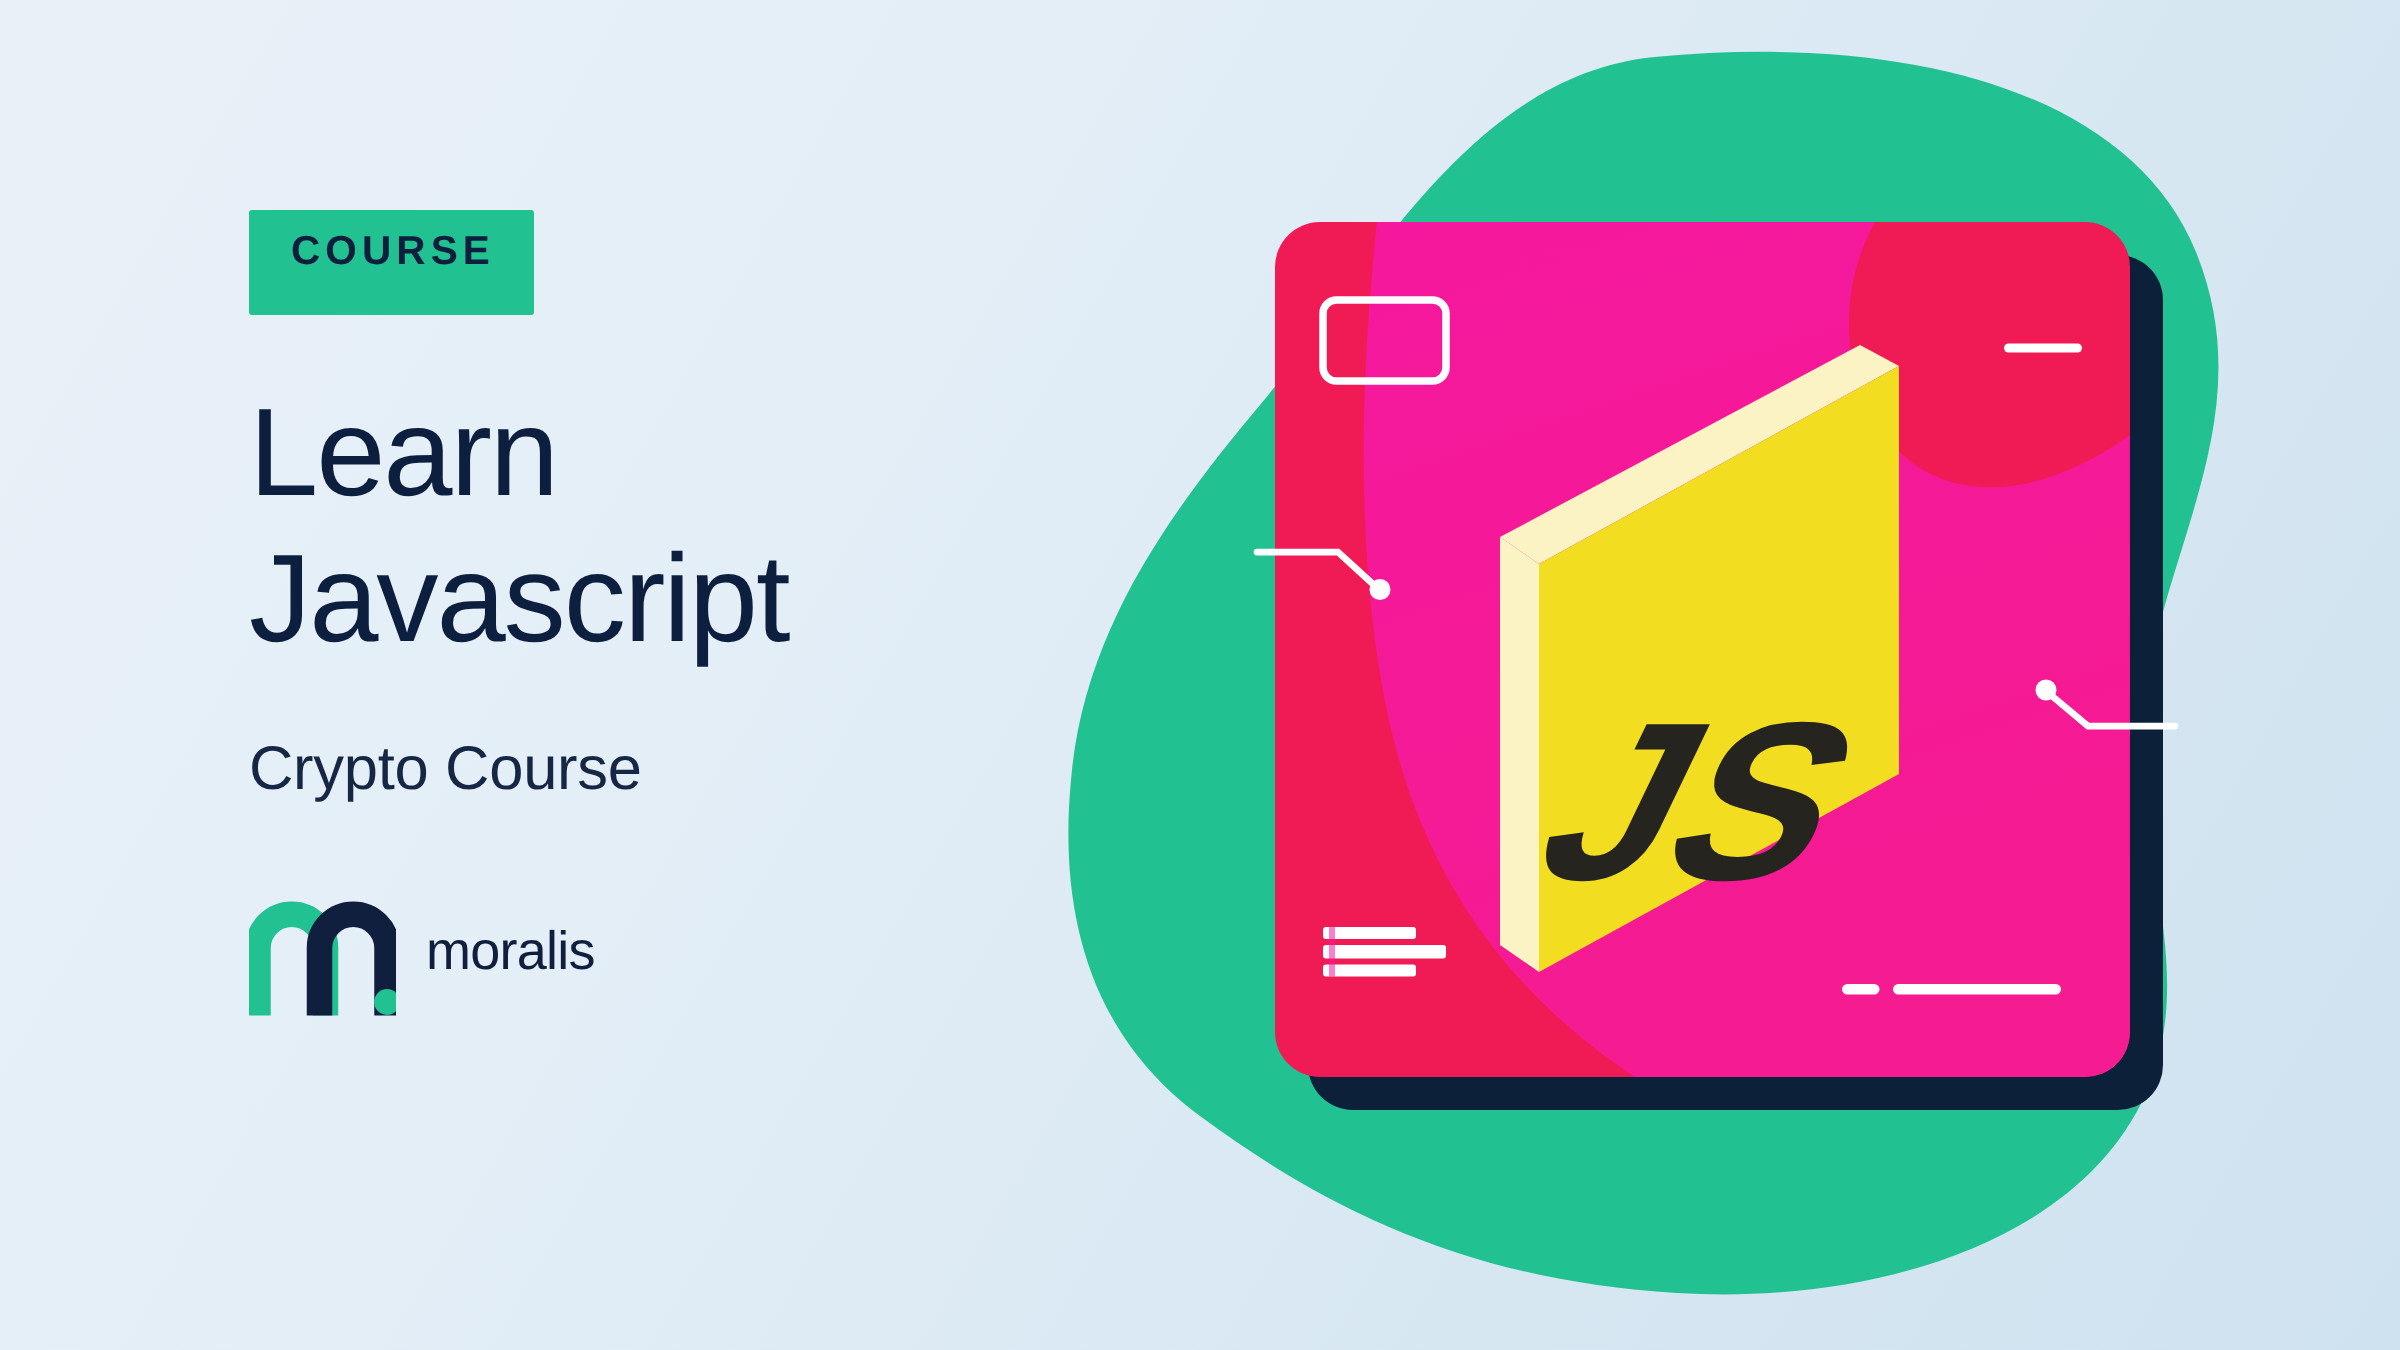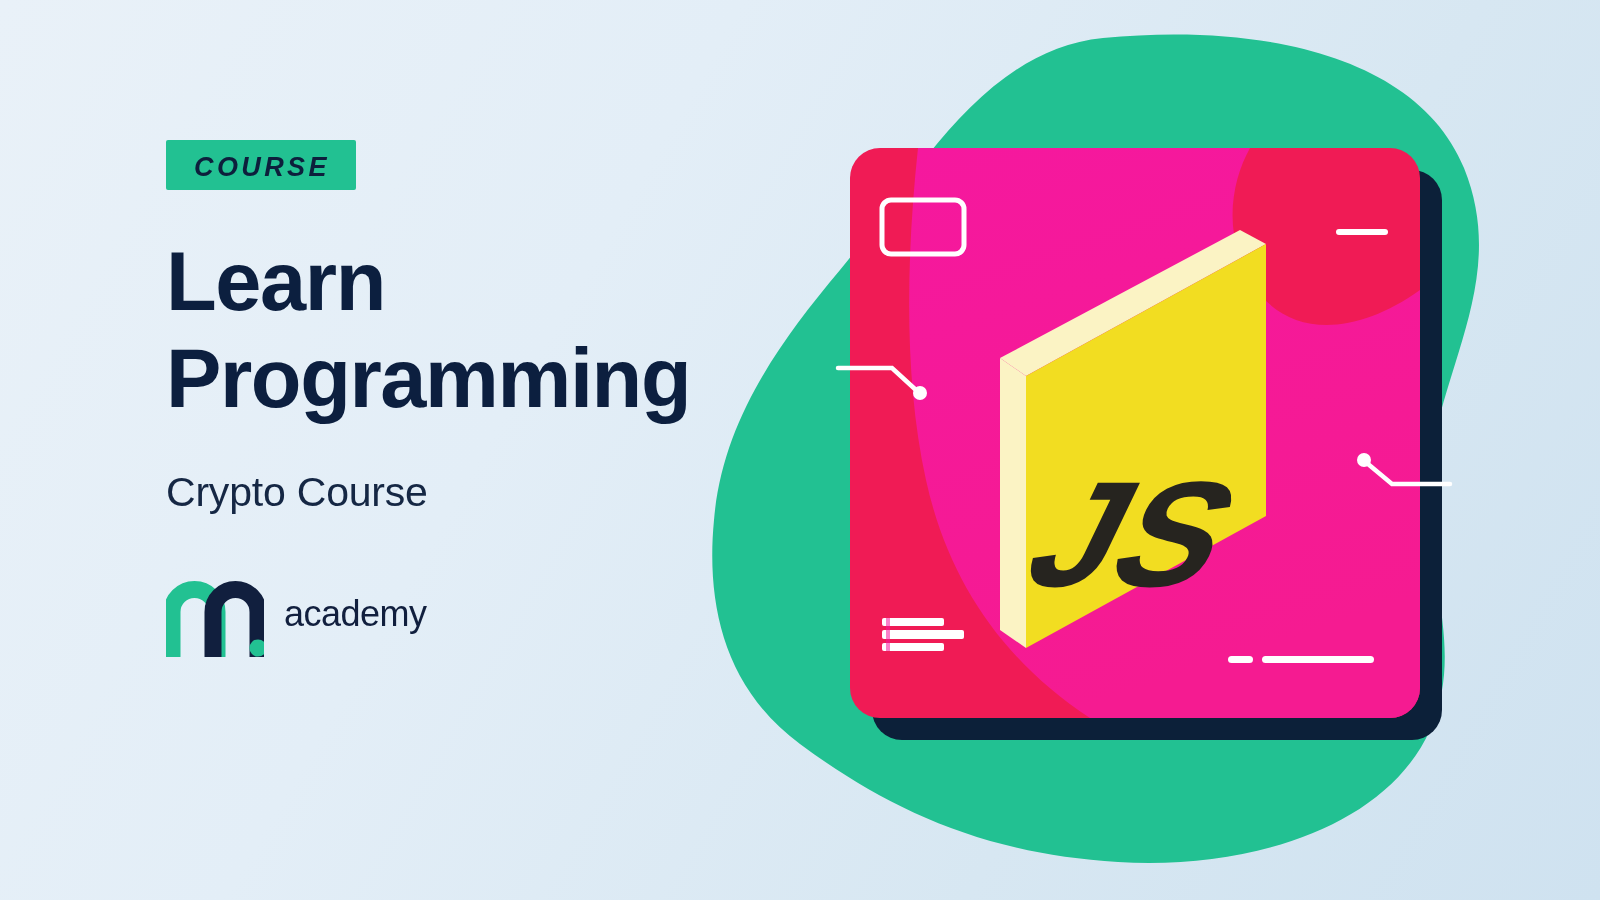--- a/index.html
+++ b/index.html
@@ -26,30 +26,29 @@
     width:620px;
     z-index:5;
   }
   .badge {
     display:inline-block;
     background:#22c192;
     color:#0d1f3c;
     font-size:27px;
     font-weight:bold;
     letter-spacing:3.4px;
-    padding:14px 26px 9px 28px;
+    padding:14px 26px 29px 28px;
     line-height:1;
     border-radius:2px;
-    font-style:italic;
   }
   .headline {
     margin-top:43px;
     color:#0c1f3f;
     font-size:83px;
-    font-weight:bold;
+    font-weight:normal;
     line-height:1.17;
     letter-spacing:-1.4px;
   }
   .headline .hl-line { display:block; white-space:nowrap; }
   .subtitle {
     margin-top:34px;
     color:#152744;
     font-size:41px;
     font-weight:400;
     line-height:1.52;
@@ -101,21 +100,21 @@
                C912 184 980 50 1103 38 Z" fill="#22c192"></path>
     </svg>
   </div>
 
   <div class="left-col">
 
     <div class="badge">COURSE</div>
 
     <h1 class="headline">
       <span class="hl-line">Learn</span>
-      <span class="hl-line">Programming</span>
+      <span class="hl-line">Javascript</span>
     </h1>
 
     <h2 class="subtitle">
       <span class="sub-line">Crypto Course</span>
     </h2>
 
     <div class="logo">
       <span class="logo-mark-wrap">
         <svg class="logo-mark" viewBox="0 0 98 85" xmlns="http://www.w3.org/2000/svg">
 
@@ -126,21 +125,21 @@
           <path d="M6 84 L6 40 A22.5 22.5 0 0 1 51 40 L51 84" fill="none" stroke="#22c192" stroke-width="17" stroke-linecap="round" stroke-linejoin="round"></path>
 
           <path d="M47 84 L47 40 A22.5 22.5 0 0 1 92 40 L92 84" fill="none" stroke="#111f3e" stroke-width="17" stroke-linecap="round" stroke-linejoin="round"></path>
 
           <circle cx="92" cy="76" r="8.6" fill="#22c192"></circle>
 
           <rect x="0" y="84" width="98" height="6" fill="none"></rect>
         </svg>
       </span>
       <span class="logo-text">
-        <span class="lt-line">academy</span>
+        <span class="lt-line">moralis</span>
       </span>
     </div>
 
   </div>
 
   <div class="illus">
     <svg viewBox="0 0 640 620" xmlns="http://www.w3.org/2000/svg">
       <defs>
         <clipPath id="cardClip">
           <rect x="20" y="8" width="570" height="570" rx="30" ry="30"></rect>

